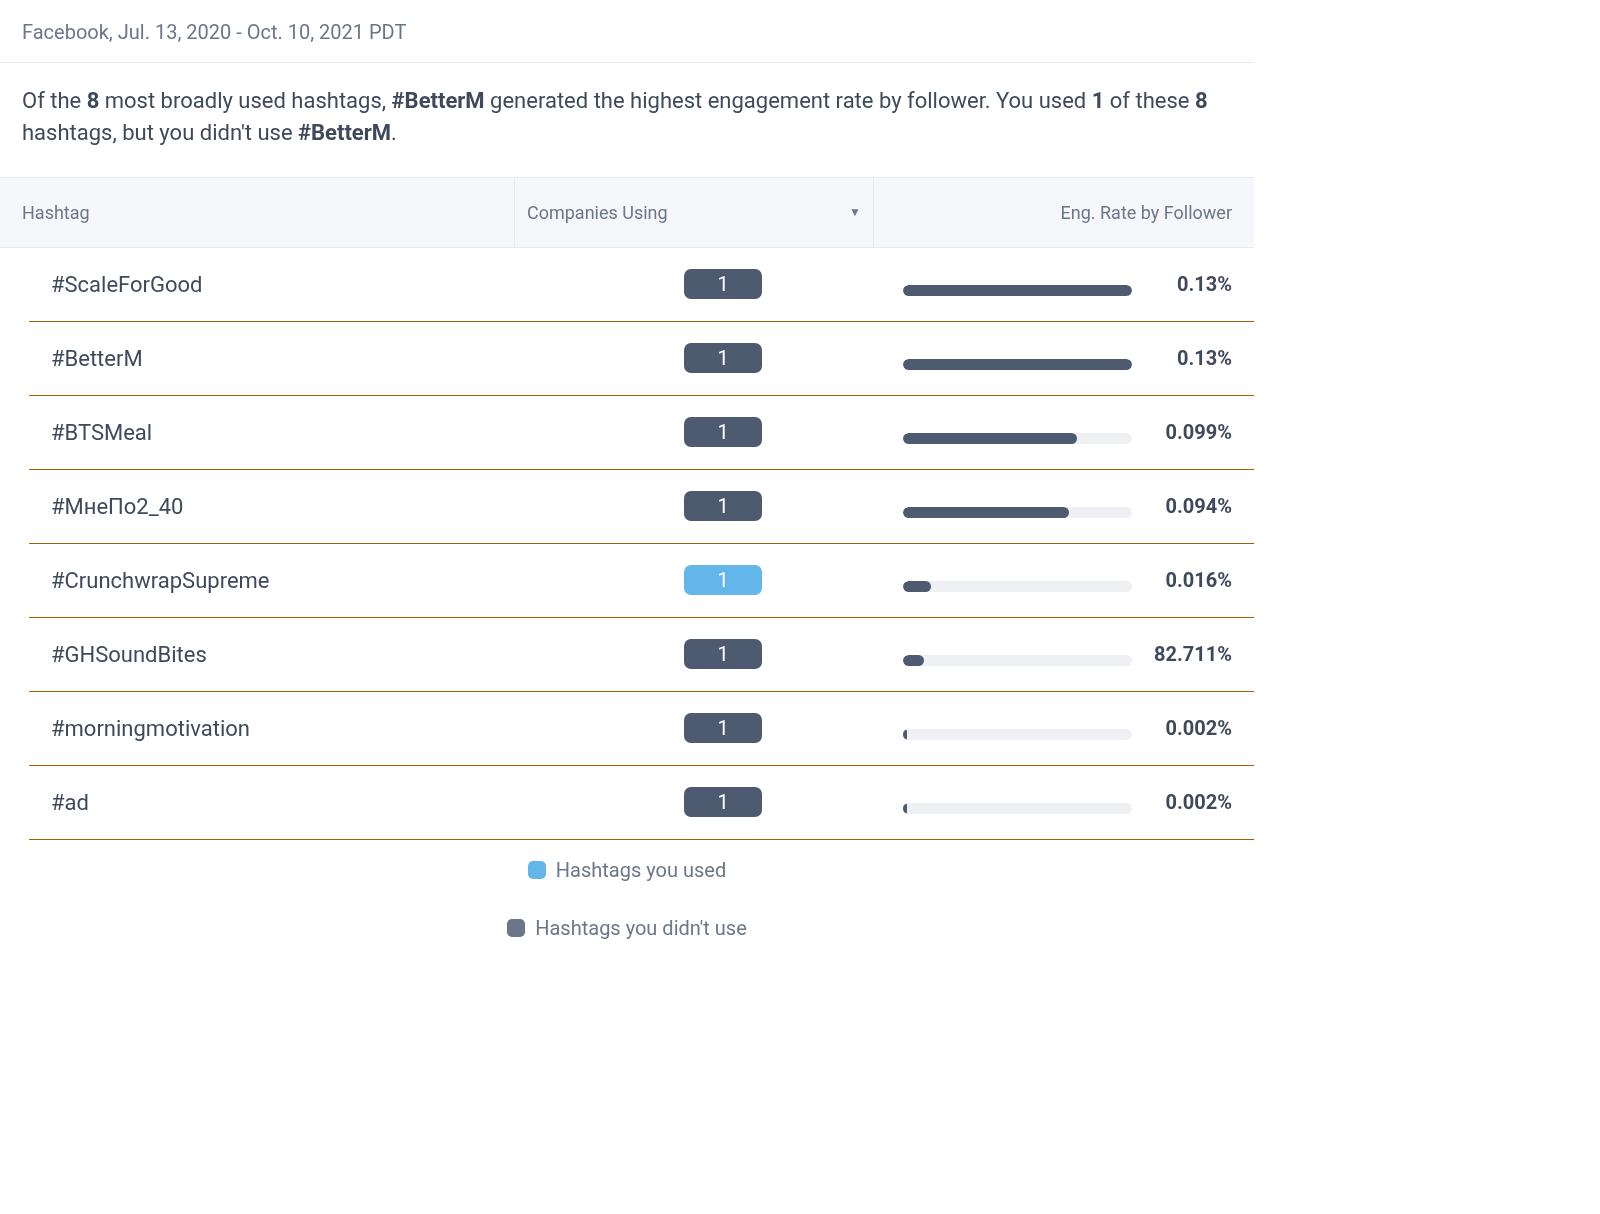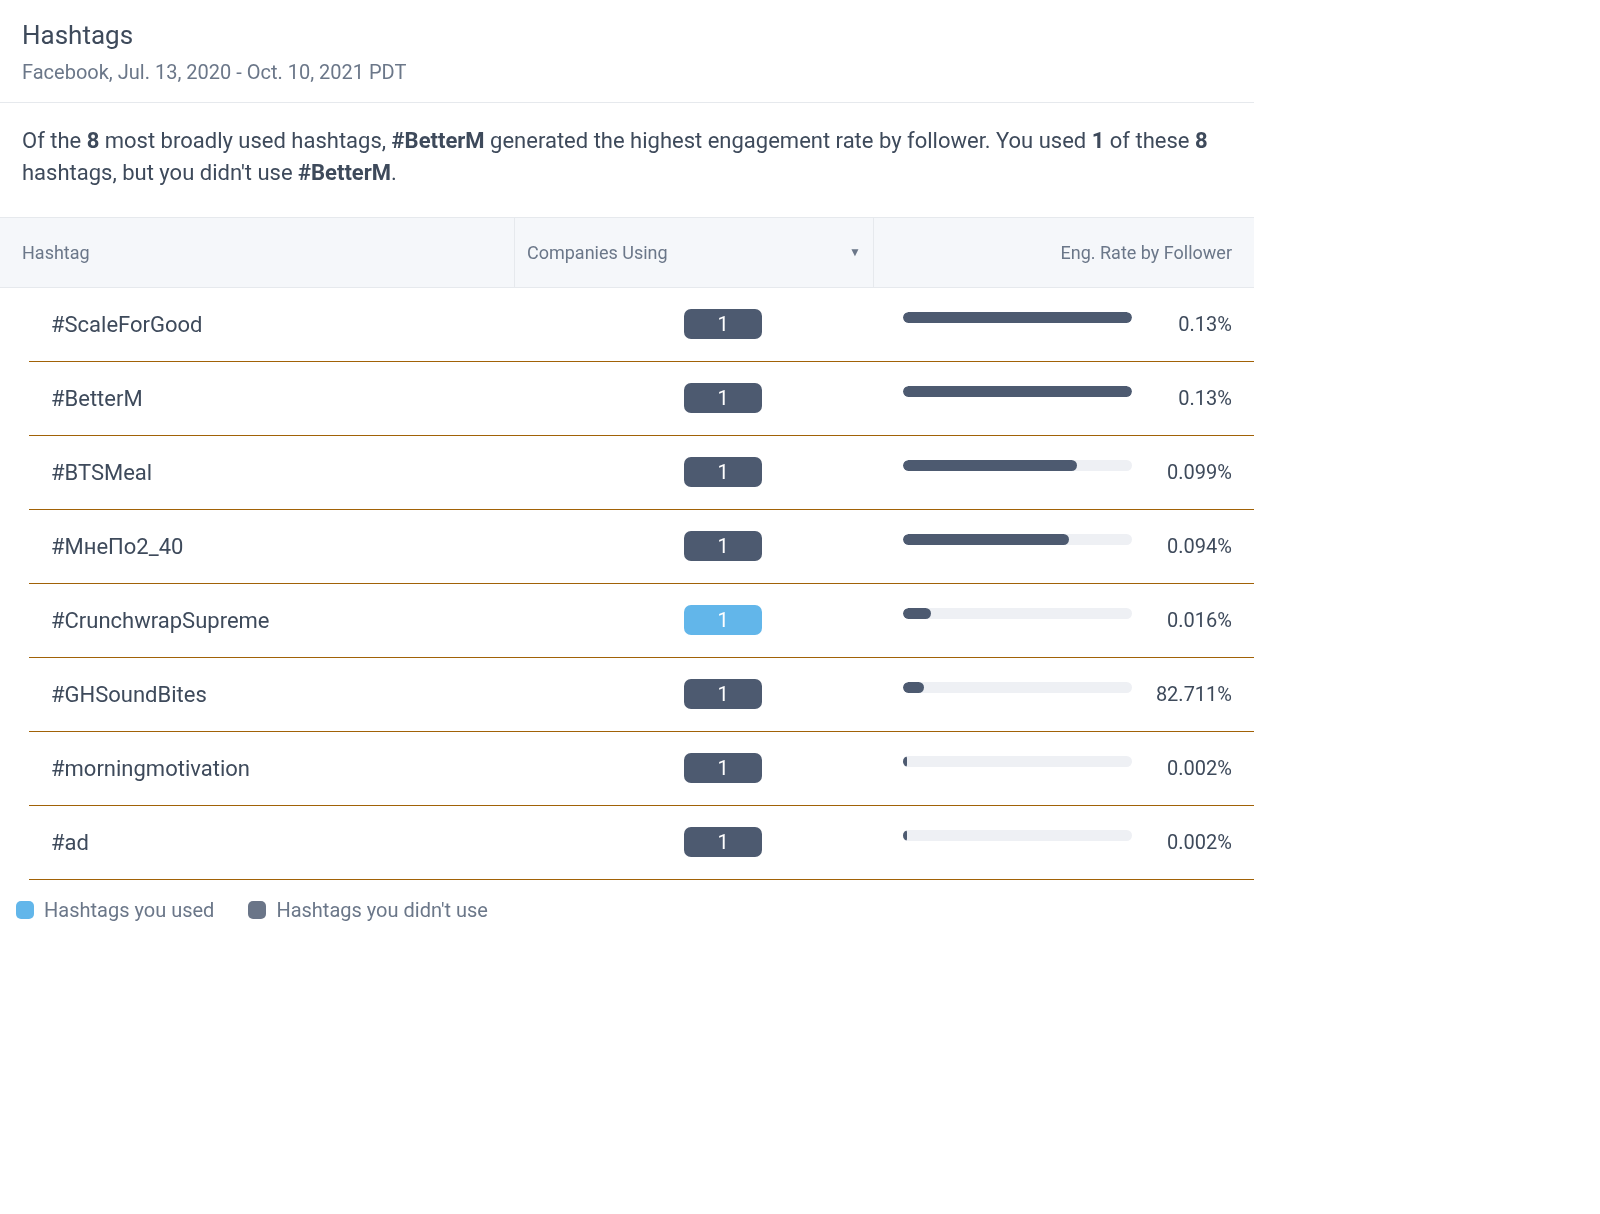--- a/index.html
+++ b/index.html
@@ -79,23 +79,24 @@
     color: #fff;
     font-size: 20px;
     font-weight: 400;
     padding: 0 18px;
   }
   .pill.dark { background: #4d5a70; }
   .pill.light { background: #62b6ea; }
   .cell-eng {
     flex: 1;
     display: flex;
-    align-items: flex-start;
+    align-items: flex-end;
     padding-right: 22px;
     gap: 22px;
+    font-weight: bold;
   }
   .bar-track {
     flex: 1;
     height: 11px;
     background: #eef0f4;
     border-radius: 6px;
     overflow: hidden;
   }
   .bar-fill {
     height: 100%;
@@ -105,39 +106,39 @@
   .eng-val {
     width: 78px;
     text-align: right;
     font-size: 20px;
     color: #3e4a5b;
   }
 
   .legend {
     display: flex;
     gap: 34px;
-    padding: 18px 16px;
-    font-size: 20px;
-    color: #6b7789;
-    align-items: center;
+    padding: 18px 34px;
+    font-size: 20px;
+    color: #6b7789;
+    align-items: center;
+    flex-direction: column;
   }
   .legend-item { display: flex; align-items: center; gap: 10px; }
   .swatch {
     width: 18px; height: 18px; border-radius: 5px;
   }
   .swatch.light { background: #62b6ea; }
   .swatch.dark { background: #6a7588; }
 </style>
 </head>
 <body>
 
 <div class="wrap">
 
   <div class="header-block">
-    <div class="title">Hashtags</div>
     <div class="sub">Facebook, Jul. 13, 2020 - Oct. 10, 2021 PDT</div>
   </div>
 
   <div class="hr"></div>
 
   <div class="summary">
     <span>Of the </span><b>8</b><span> most broadly used hashtags, </span><b>#BetterM</b><span> generated the highest engagement rate by follower. You used </span><b>1</b><span> of these </span><b>8</b><span> hashtags, but you didn't use </span><b>#BetterM</b><span>.</span>
   </div>
 
   <div class="thead">

